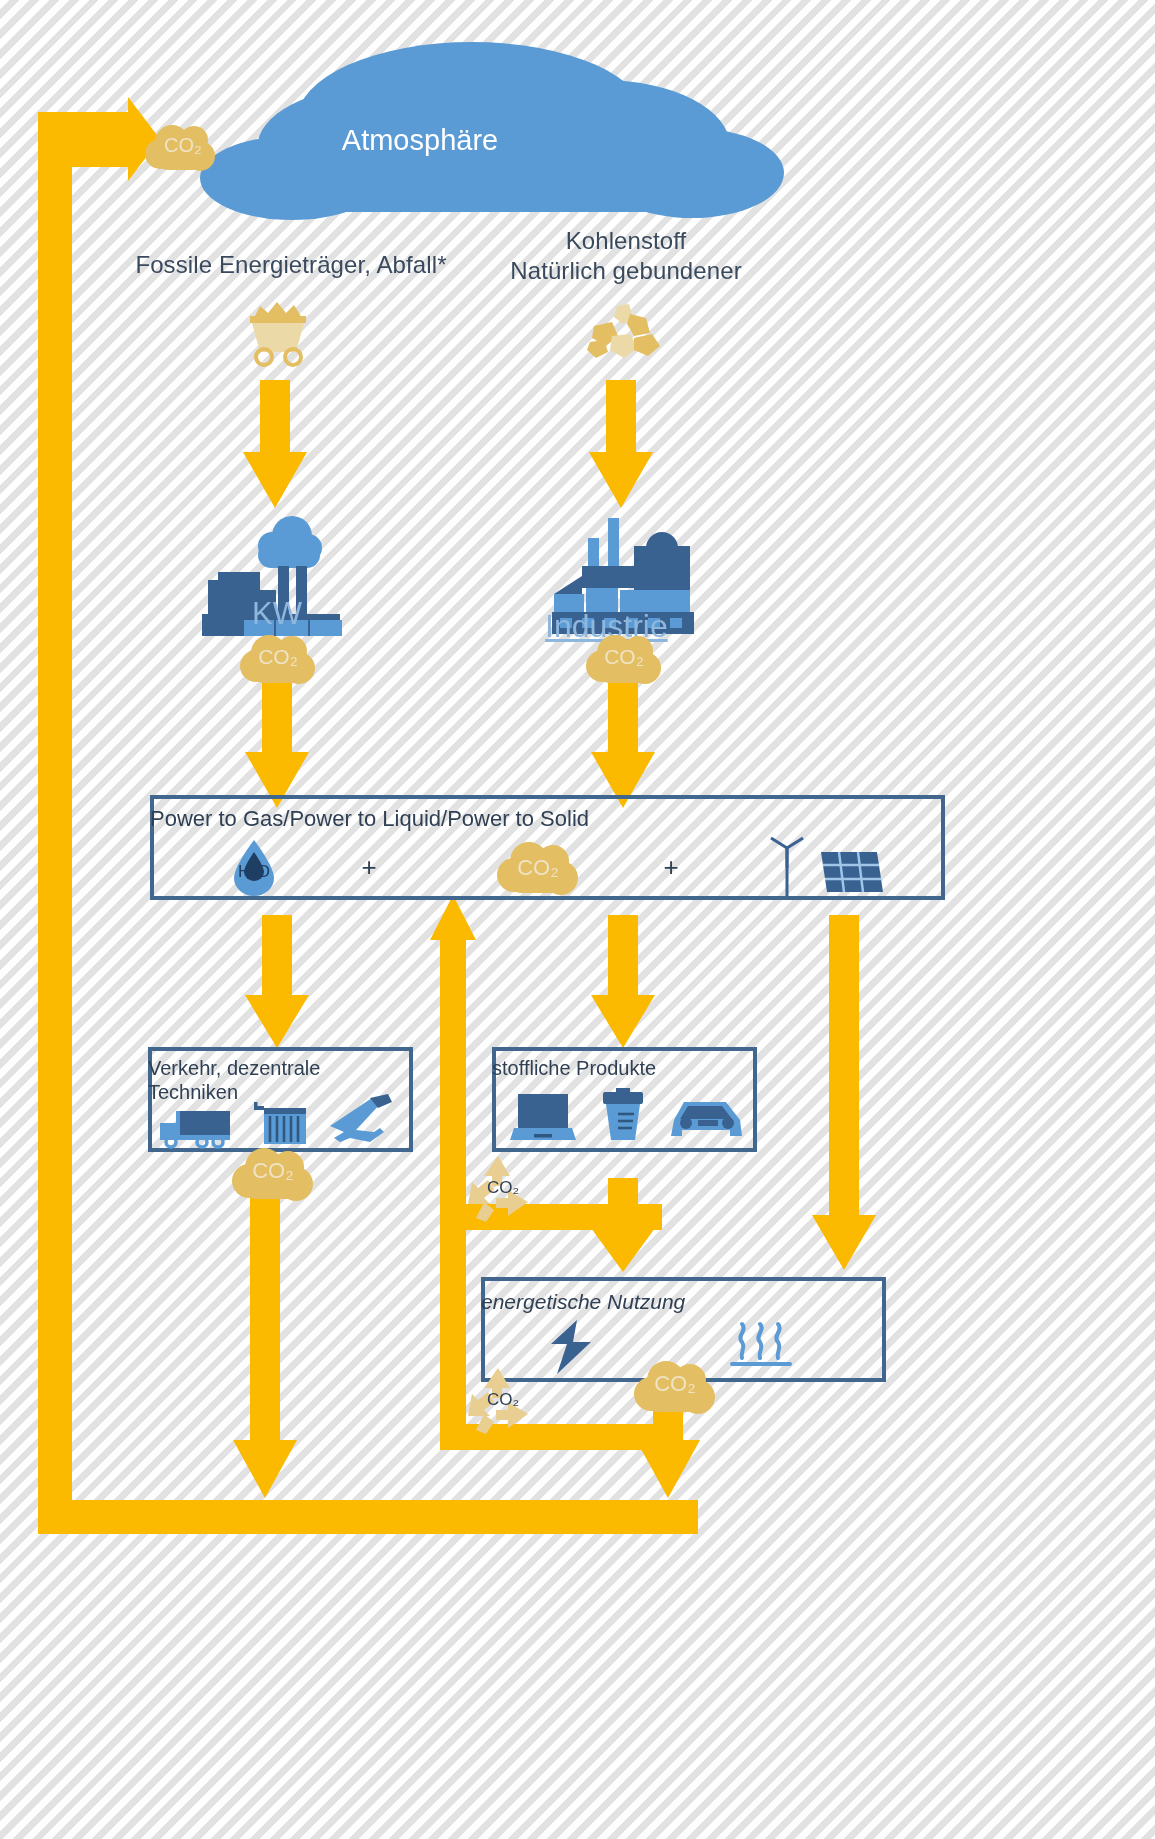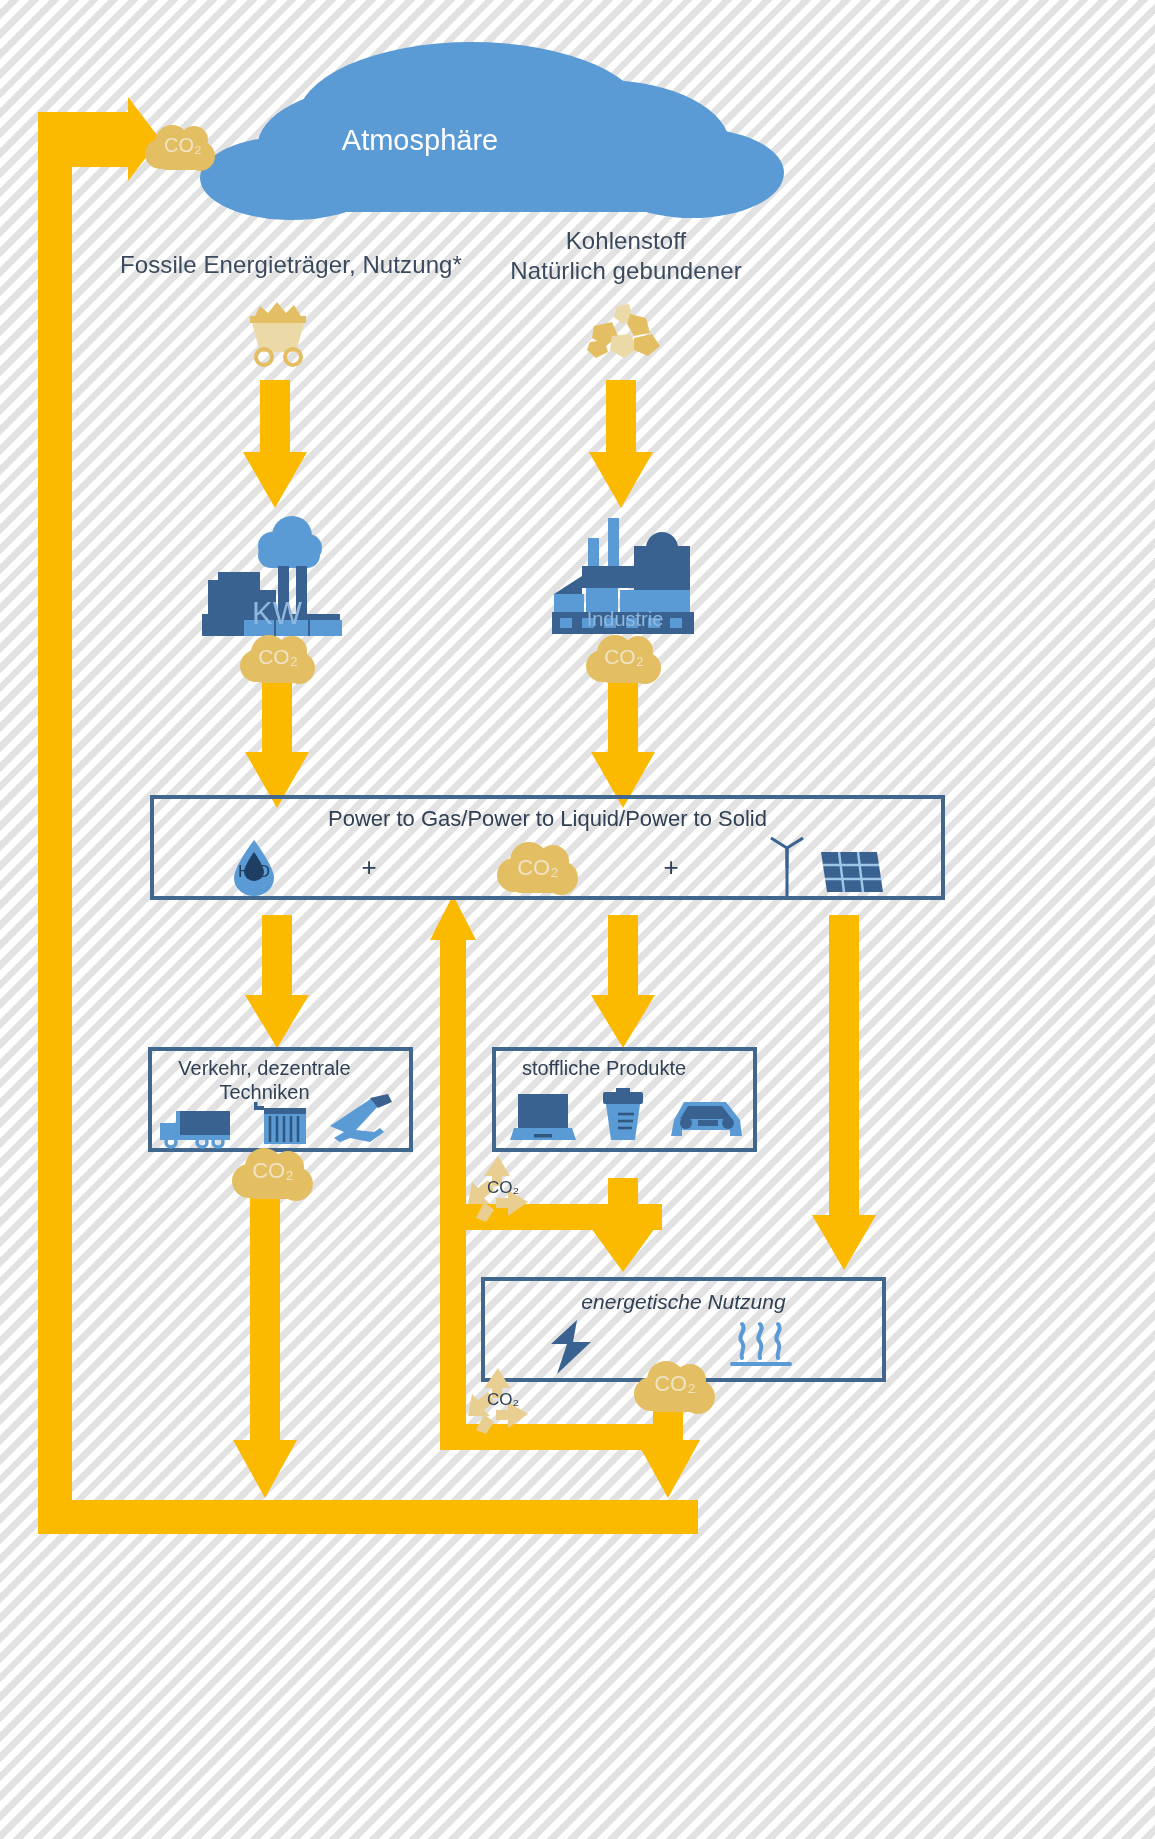--- a/index.html
+++ b/index.html
@@ -17,21 +17,21 @@
   .abs{position:absolute;}
   .lbl{color:#3a4a5e;letter-spacing:.1px;}
   .center{text-align:center;}
   .box{
     border:4px solid #41678f;
     background:transparent;
     box-sizing:border-box;
   }
   .boxtitle{
     color:#2f3f54;
-    text-align:center;
+    text-align:left;
     width:100%;
     line-height:1.18;
   }
   .co2cloudtxt{
     color:#efe3c4;
     font-size:21px;
     font-weight:400;
   }
   svg{display:block;overflow:visible;}
   .arrow{fill:#FBB900;}
@@ -138,21 +138,21 @@
       <circle cx="18" cy="36" r="15"></circle>
       <circle cx="58" cy="38" r="15"></circle>
       <rect x="14" y="28" width="54" height="24" rx="12"></rect>
     </g>
   </svg>
   <div class="abs co2cloudtxt" style="left:152px;top:134px;width:62px;text-align:center;font-size:20px;">
     <span>CO₂</span>
   </div>
 
   <div class="abs lbl" style="left:96px;top:251px;width:390px;font-size:24px;text-align:center;">
-    <span>Fossile Energieträger, Nutzung*</span>
+    <span>Fossile Energieträger, Abfall*</span>
   </div>
 
   <div class="abs lbl center" style="left:463px;top:226px;width:326px;font-size:24px;line-height:1.25;">
     <div><span>Kohlenstoff</span></div>
     <div><span>Natürlich gebundener</span></div>
   </div>
 
   <svg class="abs nolink" style="left:236px;top:300px;width:86px;height:66px;" viewBox="0 0 86 66">
     <g>
       <path d="M18 18 L24 6 L32 13 L41 2 L50 13 L58 5 L66 18 Z" fill="#E3BE62"></path>
@@ -237,21 +237,21 @@
       <g fill="#5B9BD5">
         <rect x="12" y="110" width="12" height="10"></rect>
         <rect x="34" y="110" width="12" height="10"></rect>
         <rect x="56" y="110" width="12" height="10"></rect>
         <rect x="78" y="110" width="12" height="10"></rect>
         <rect x="100" y="110" width="12" height="10"></rect>
         <rect x="122" y="110" width="12" height="10"></rect>
       </g>
     </g>
   </svg>
-  <div class="abs" style="left:545px;top:608px;width:160px;text-align:center;color:#8fb7dd;font-size:20px;">
+  <div class="abs" style="left:545px;top:608px;width:160px;text-align:left;color:#8fb7dd;font-size:32px;text-decoration:underline;">
     <span>Industrie</span>
   </div>
 
   <svg class="abs nolink" style="left:583px;top:629px;width:86px;height:64px;" viewBox="0 0 86 64">
     <g fill="#E3BE62">
       <circle cx="32" cy="24" r="18"></circle>
       <circle cx="55" cy="22" r="15"></circle>
       <circle cx="19" cy="37" r="16"></circle>
       <circle cx="62" cy="39" r="16"></circle>
       <rect x="14" y="28" width="58" height="26" rx="13"></rect>

